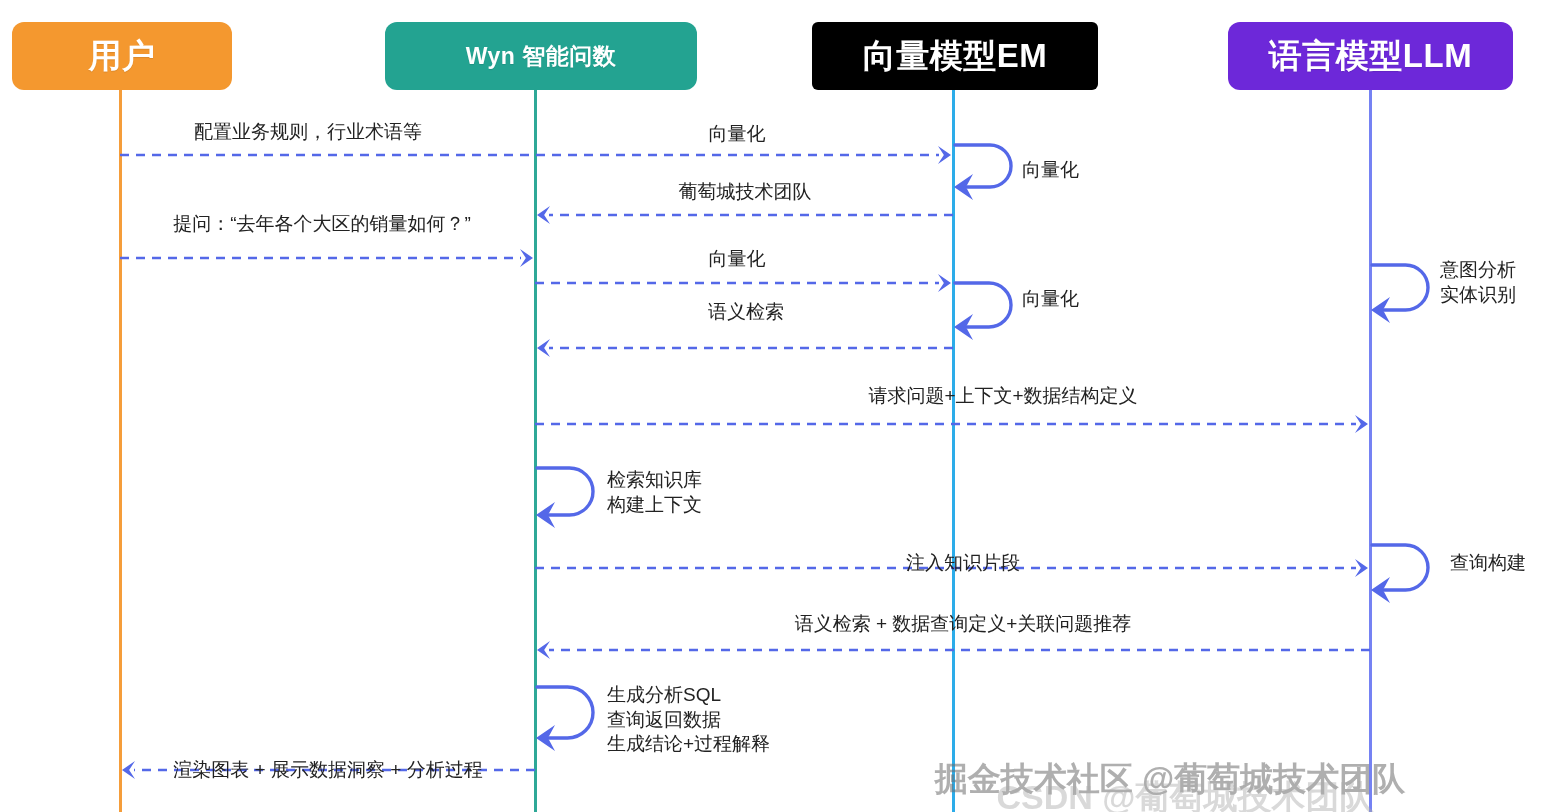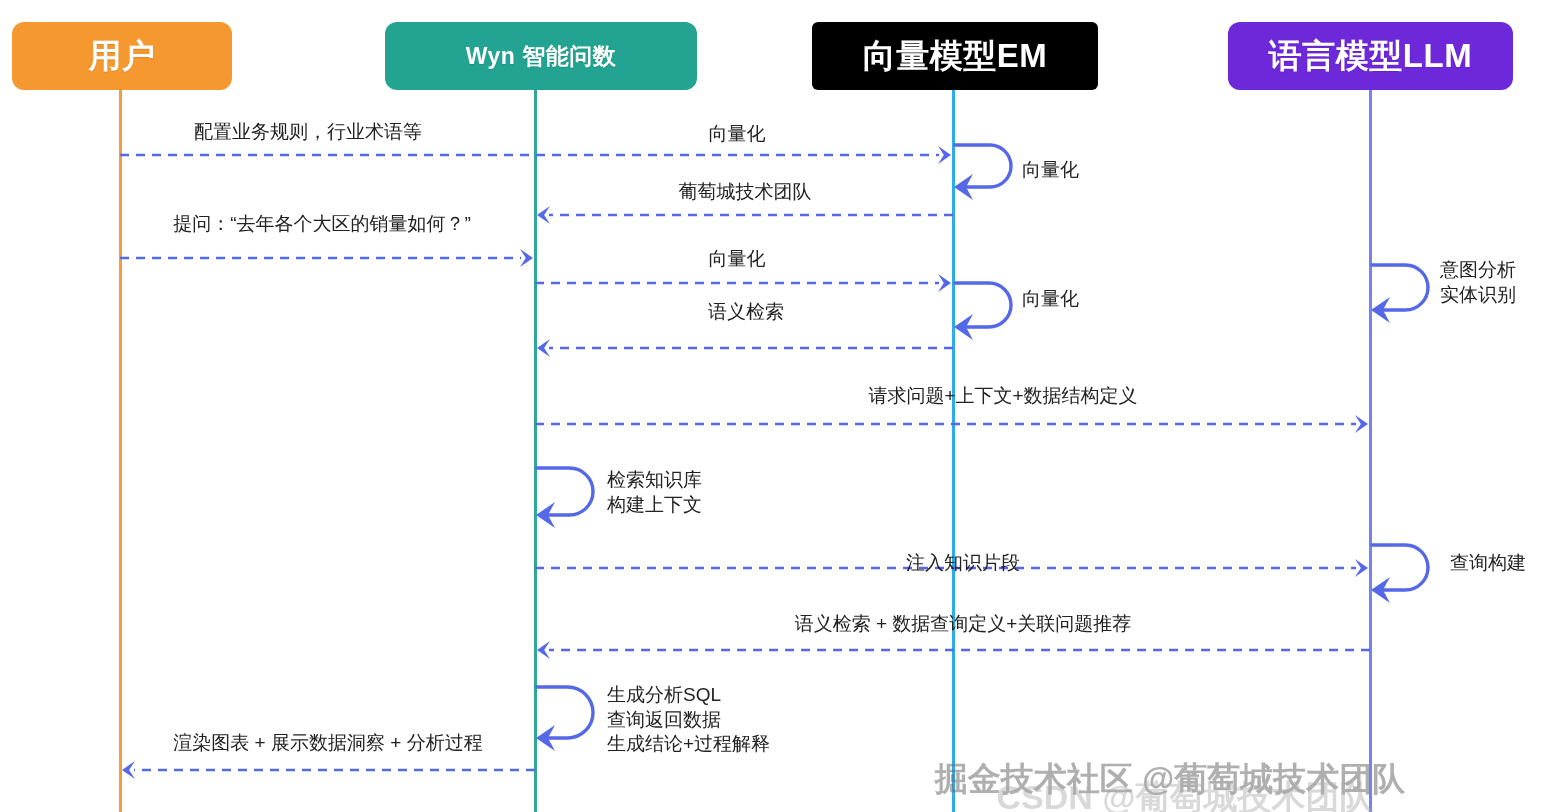--- a/index.html
+++ b/index.html
@@ -163,21 +163,21 @@
   <div id="labels-layer">
       <div class="msg-label center" style="left: 308px; top: 120px;">配置业务规则，行业术语等</div>
       <div class="msg-label center" style="left: 737px; top: 122px;">向量化</div>
       <div class="msg-label center" style="left: 745px; top: 180px;">葡萄城技术团队</div>
       <div class="msg-label center" style="left: 322px; top: 212px;">提问：“去年各个大区的销量如何？”</div>
       <div class="msg-label center" style="left: 737px; top: 247px;">向量化</div>
       <div class="msg-label center" style="left: 737px; top: 300px; margin-left: 9px;">语义检索</div>
       <div class="msg-label center" style="left: 1003px; top: 384px;">请求问题+上下文+数据结构定义</div>
       <div class="msg-label center" style="left: 963px; top: 523px; margin-top: 28px;">注入知识片段</div>
       <div class="msg-label center" style="left: 963px; top: 612px;">语义检索 + 数据查询定义+关联问题推荐</div>
-      <div class="msg-label center" style="left: 328px; top: 731px; text-align: right;">渲染图表 + 展示数据洞察 + 分析过程</div>
+      <div class="msg-label center" style="left: 328px; top: 758px; text-align: right;">渲染图表 + 展示数据洞察 + 分析过程</div>
       <div class="loop-label" style="left: 1022px; top: 158px; white-space: pre;">向量化</div>
       <div class="loop-label" style="left: 1022px; top: 287px; white-space: pre;">向量化</div>
       <div class="loop-label" style="left: 1440px; top: 258px; white-space: pre;">意图分析
 实体识别</div>
       <div class="loop-label" style="left: 607px; top: 468px; white-space: pre;">检索知识库
 构建上下文</div>
       <div class="loop-label" style="left: 1450px; top: 552px; white-space: pre; font-family: Liberation Mono, monospace;">查询构建</div>
       <div class="loop-label" style="left: 607px; top: 683px; white-space: pre;">生成分析SQL
 查询返回数据
 生成结论+过程解释</div>

